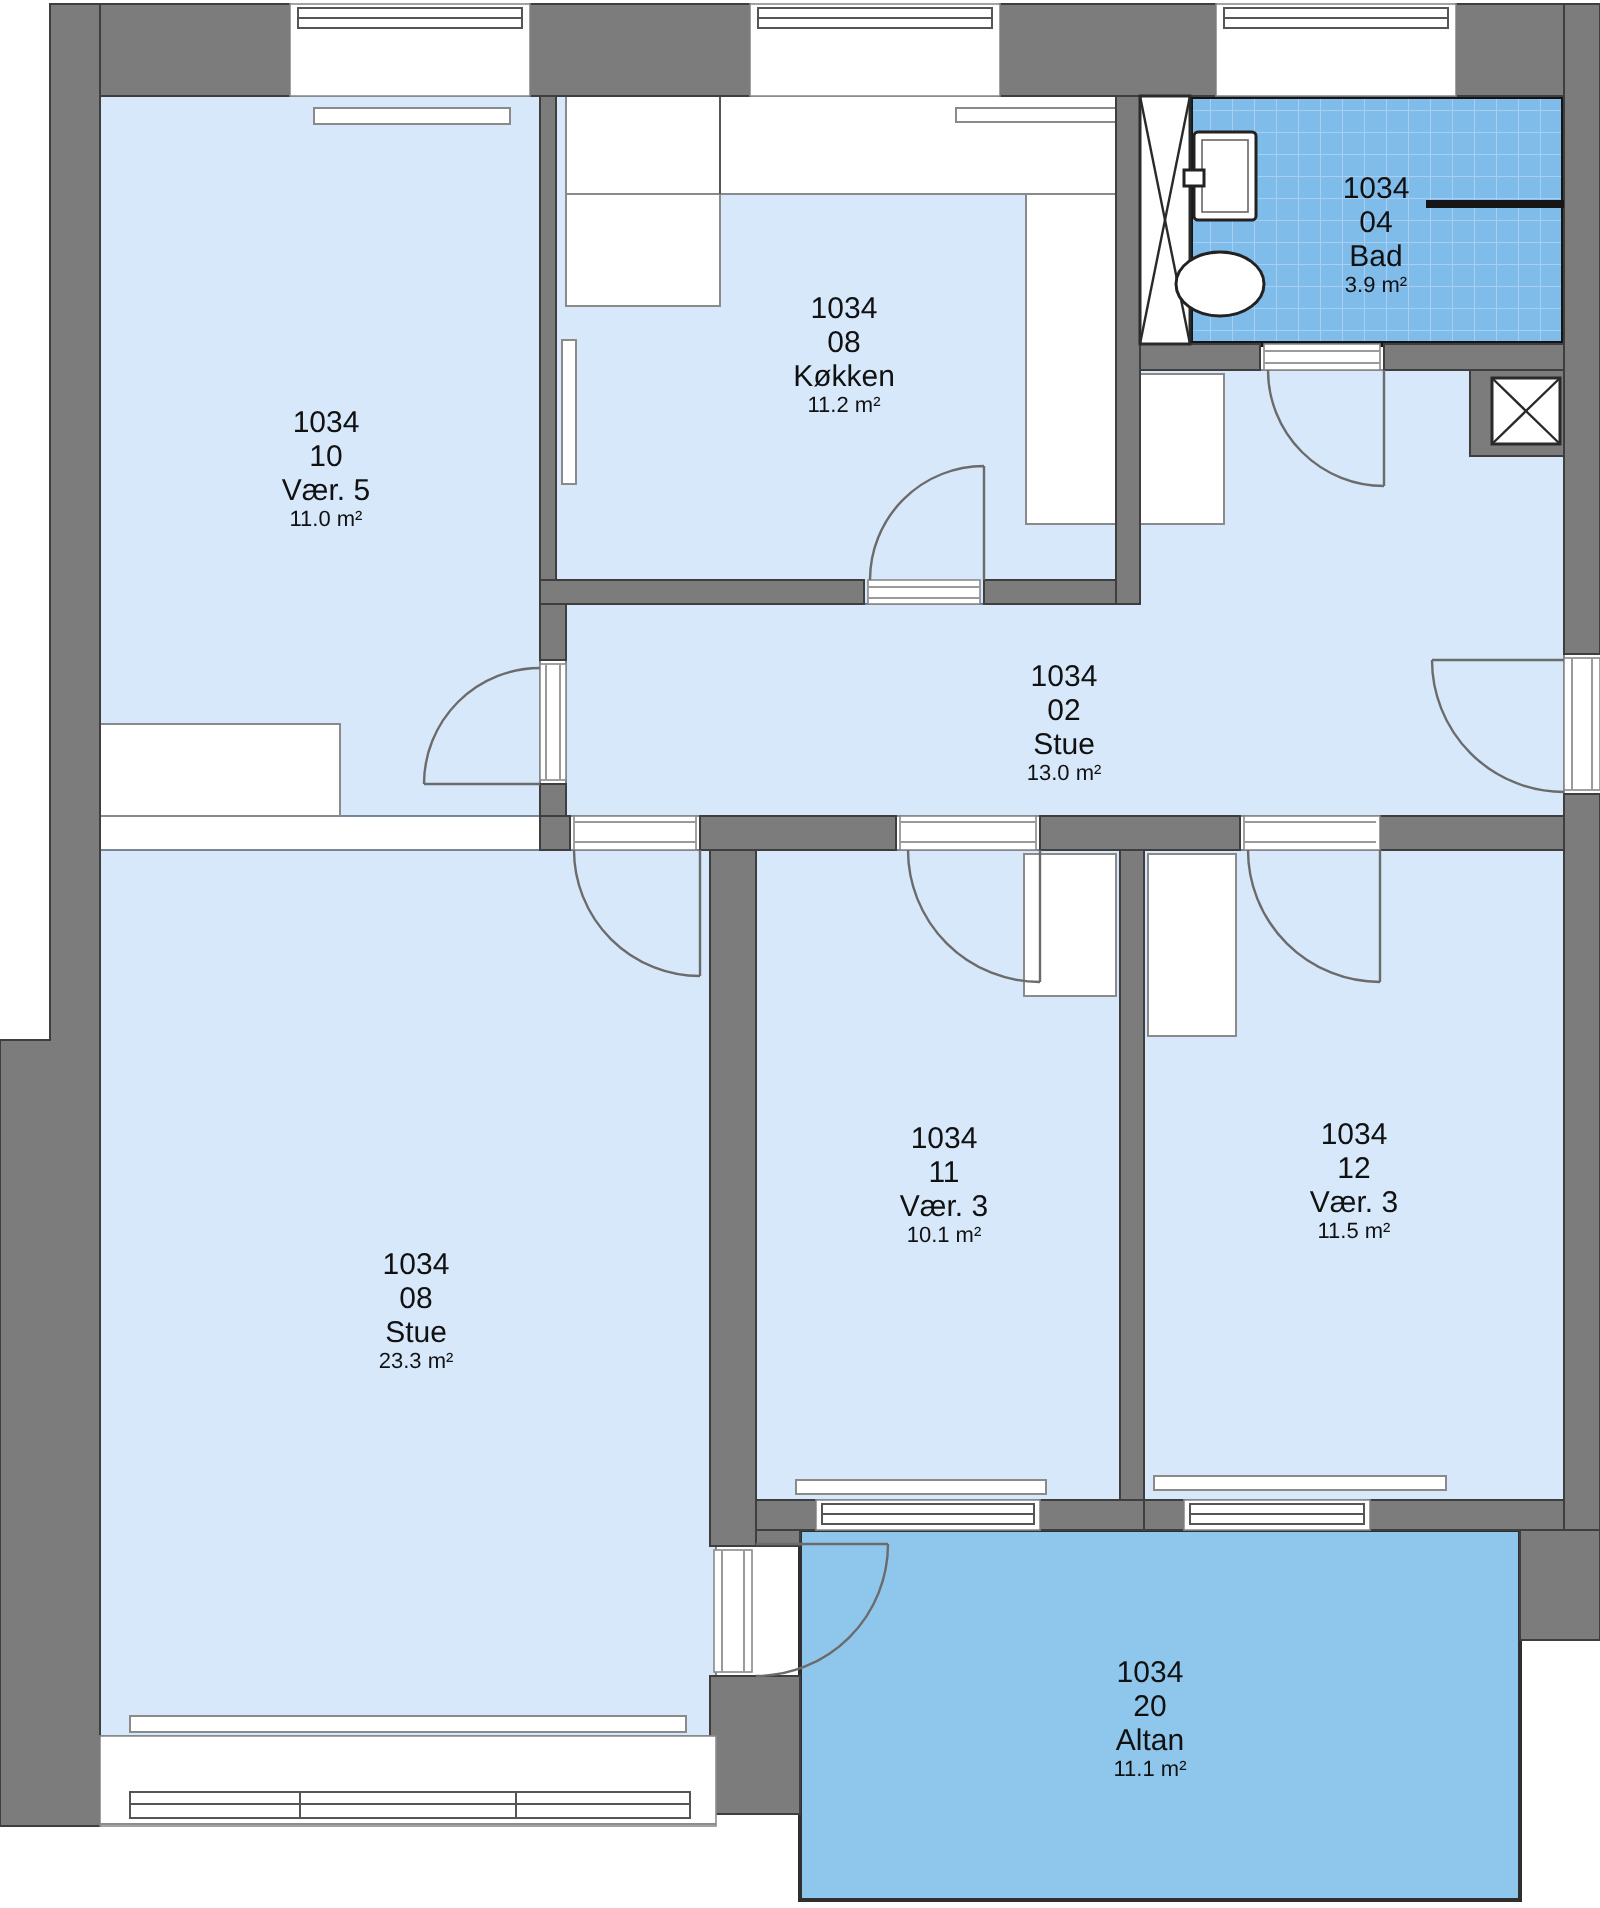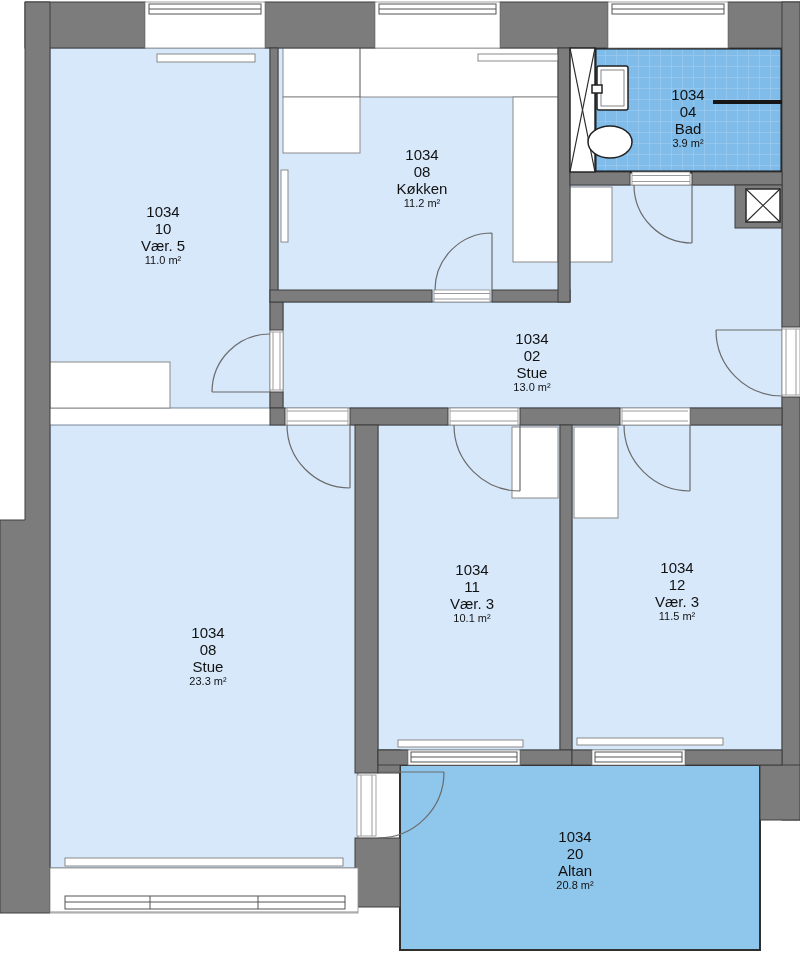--- a/index.html
+++ b/index.html
@@ -227,15 +227,15 @@
     <div>1034</div>
     <div>12</div>
     <div>Vær. 3</div>
     <div class="area">11.5 m²</div>
   </div>
 
   <div class="room-label" style="left:575px;top:828px;">
     <div>1034</div>
     <div>20</div>
     <div>Altan</div>
-    <div class="area">20.8 m²</div>
+    <div class="area">11.1 m²</div>
   </div>
 </div>
 
 </body></html>

